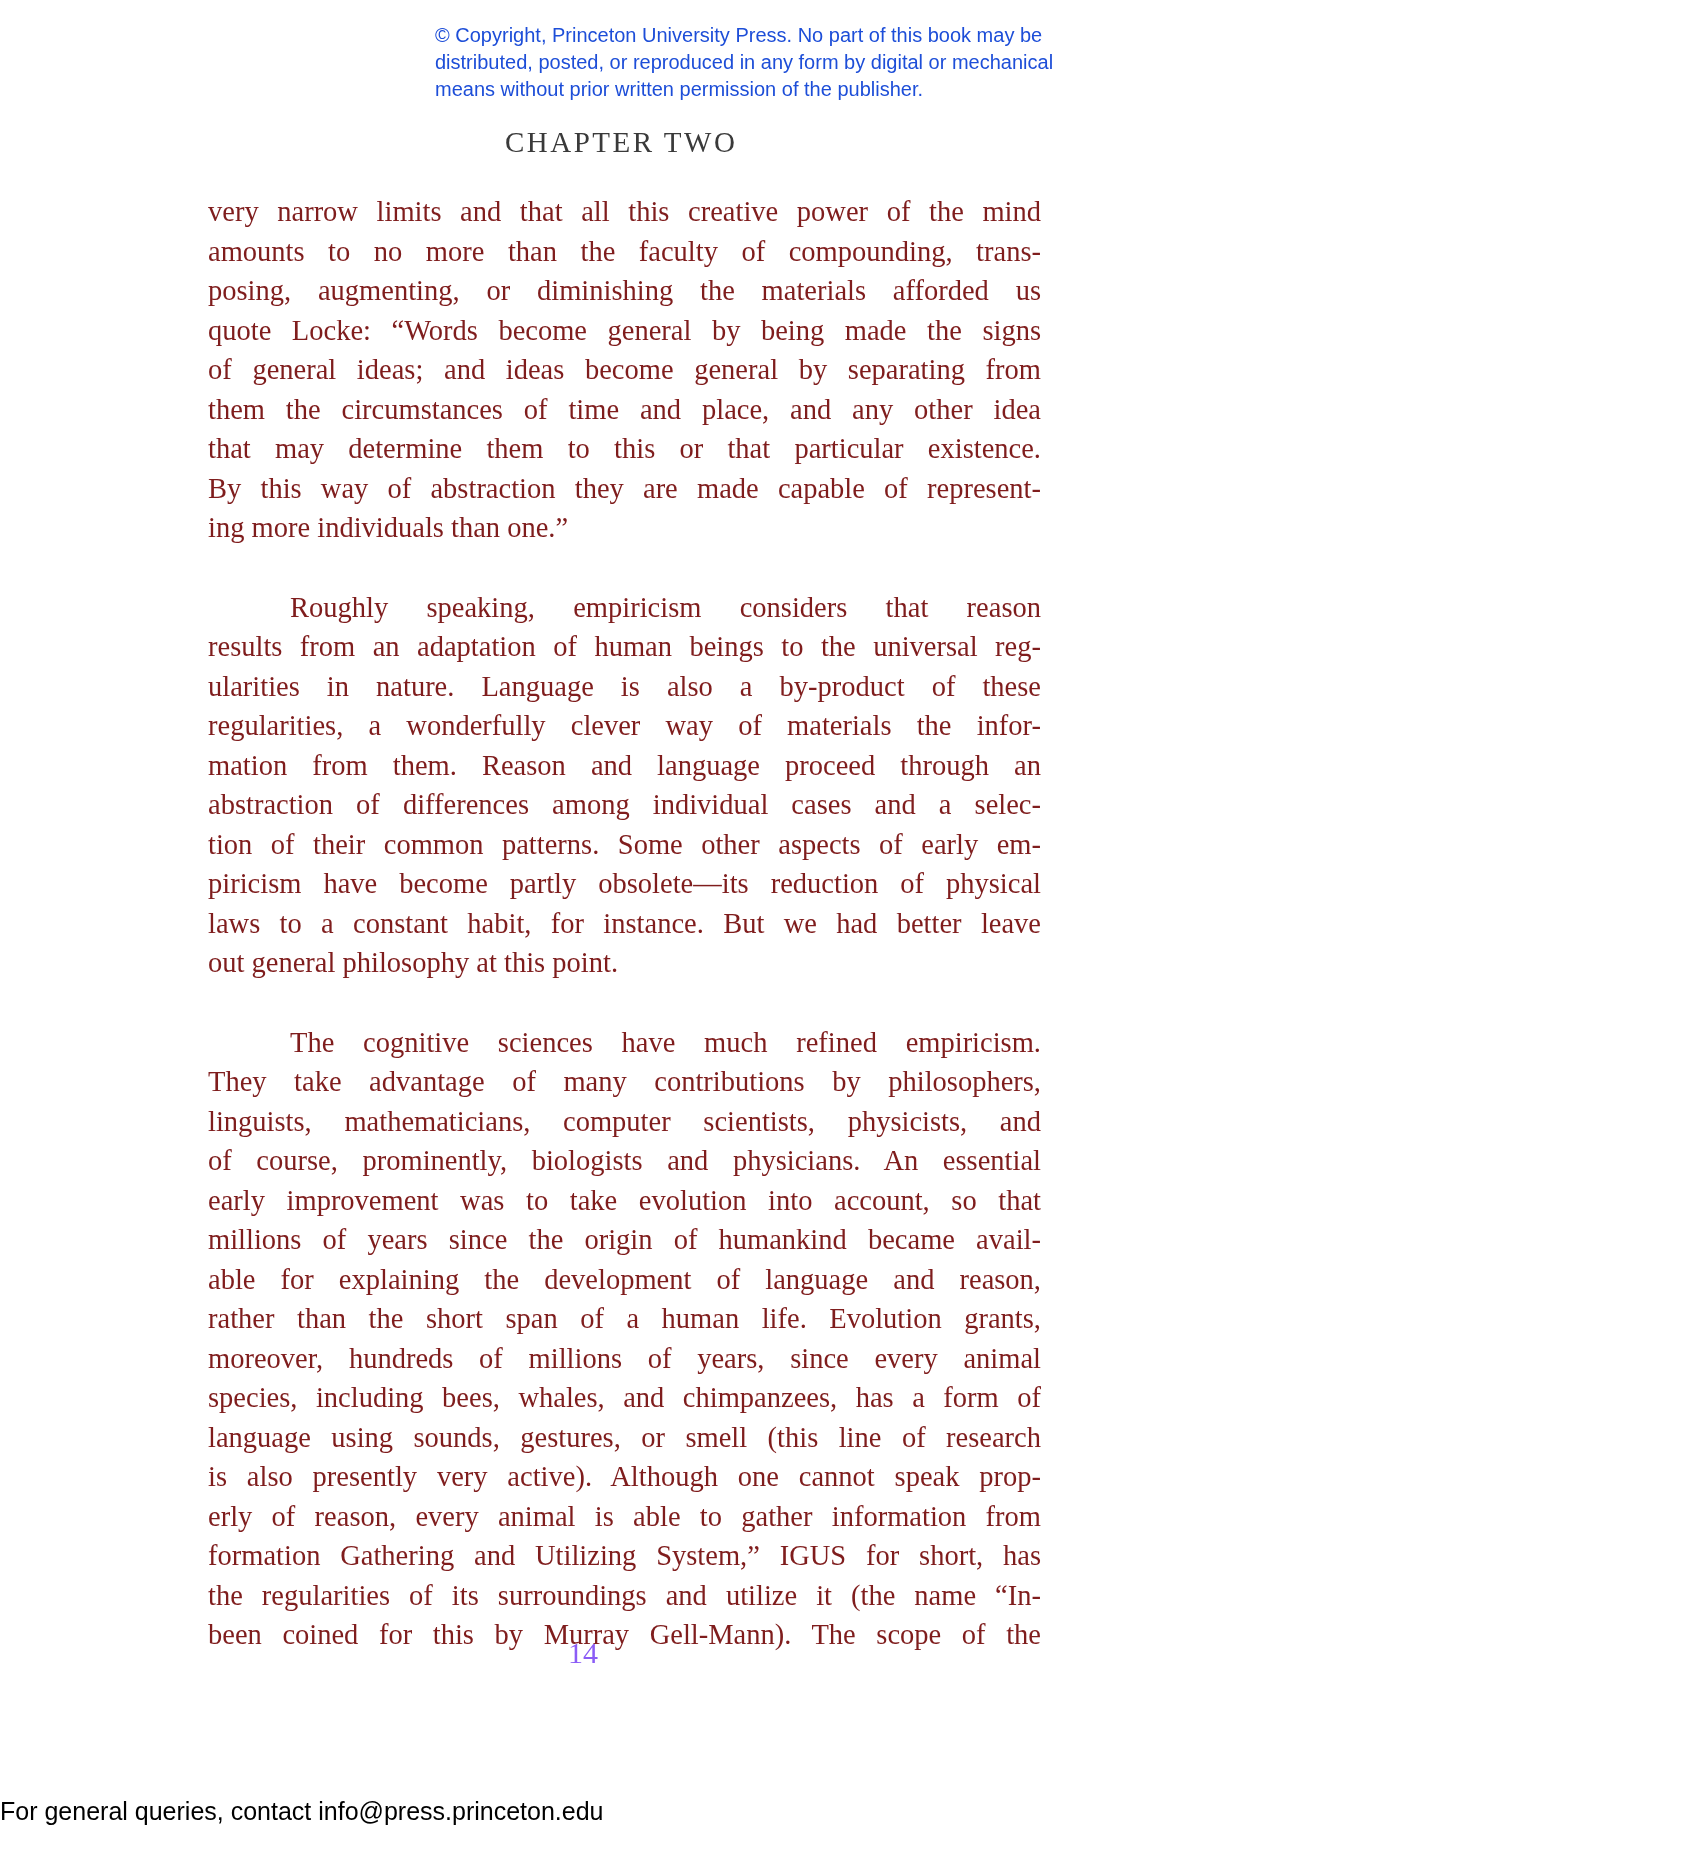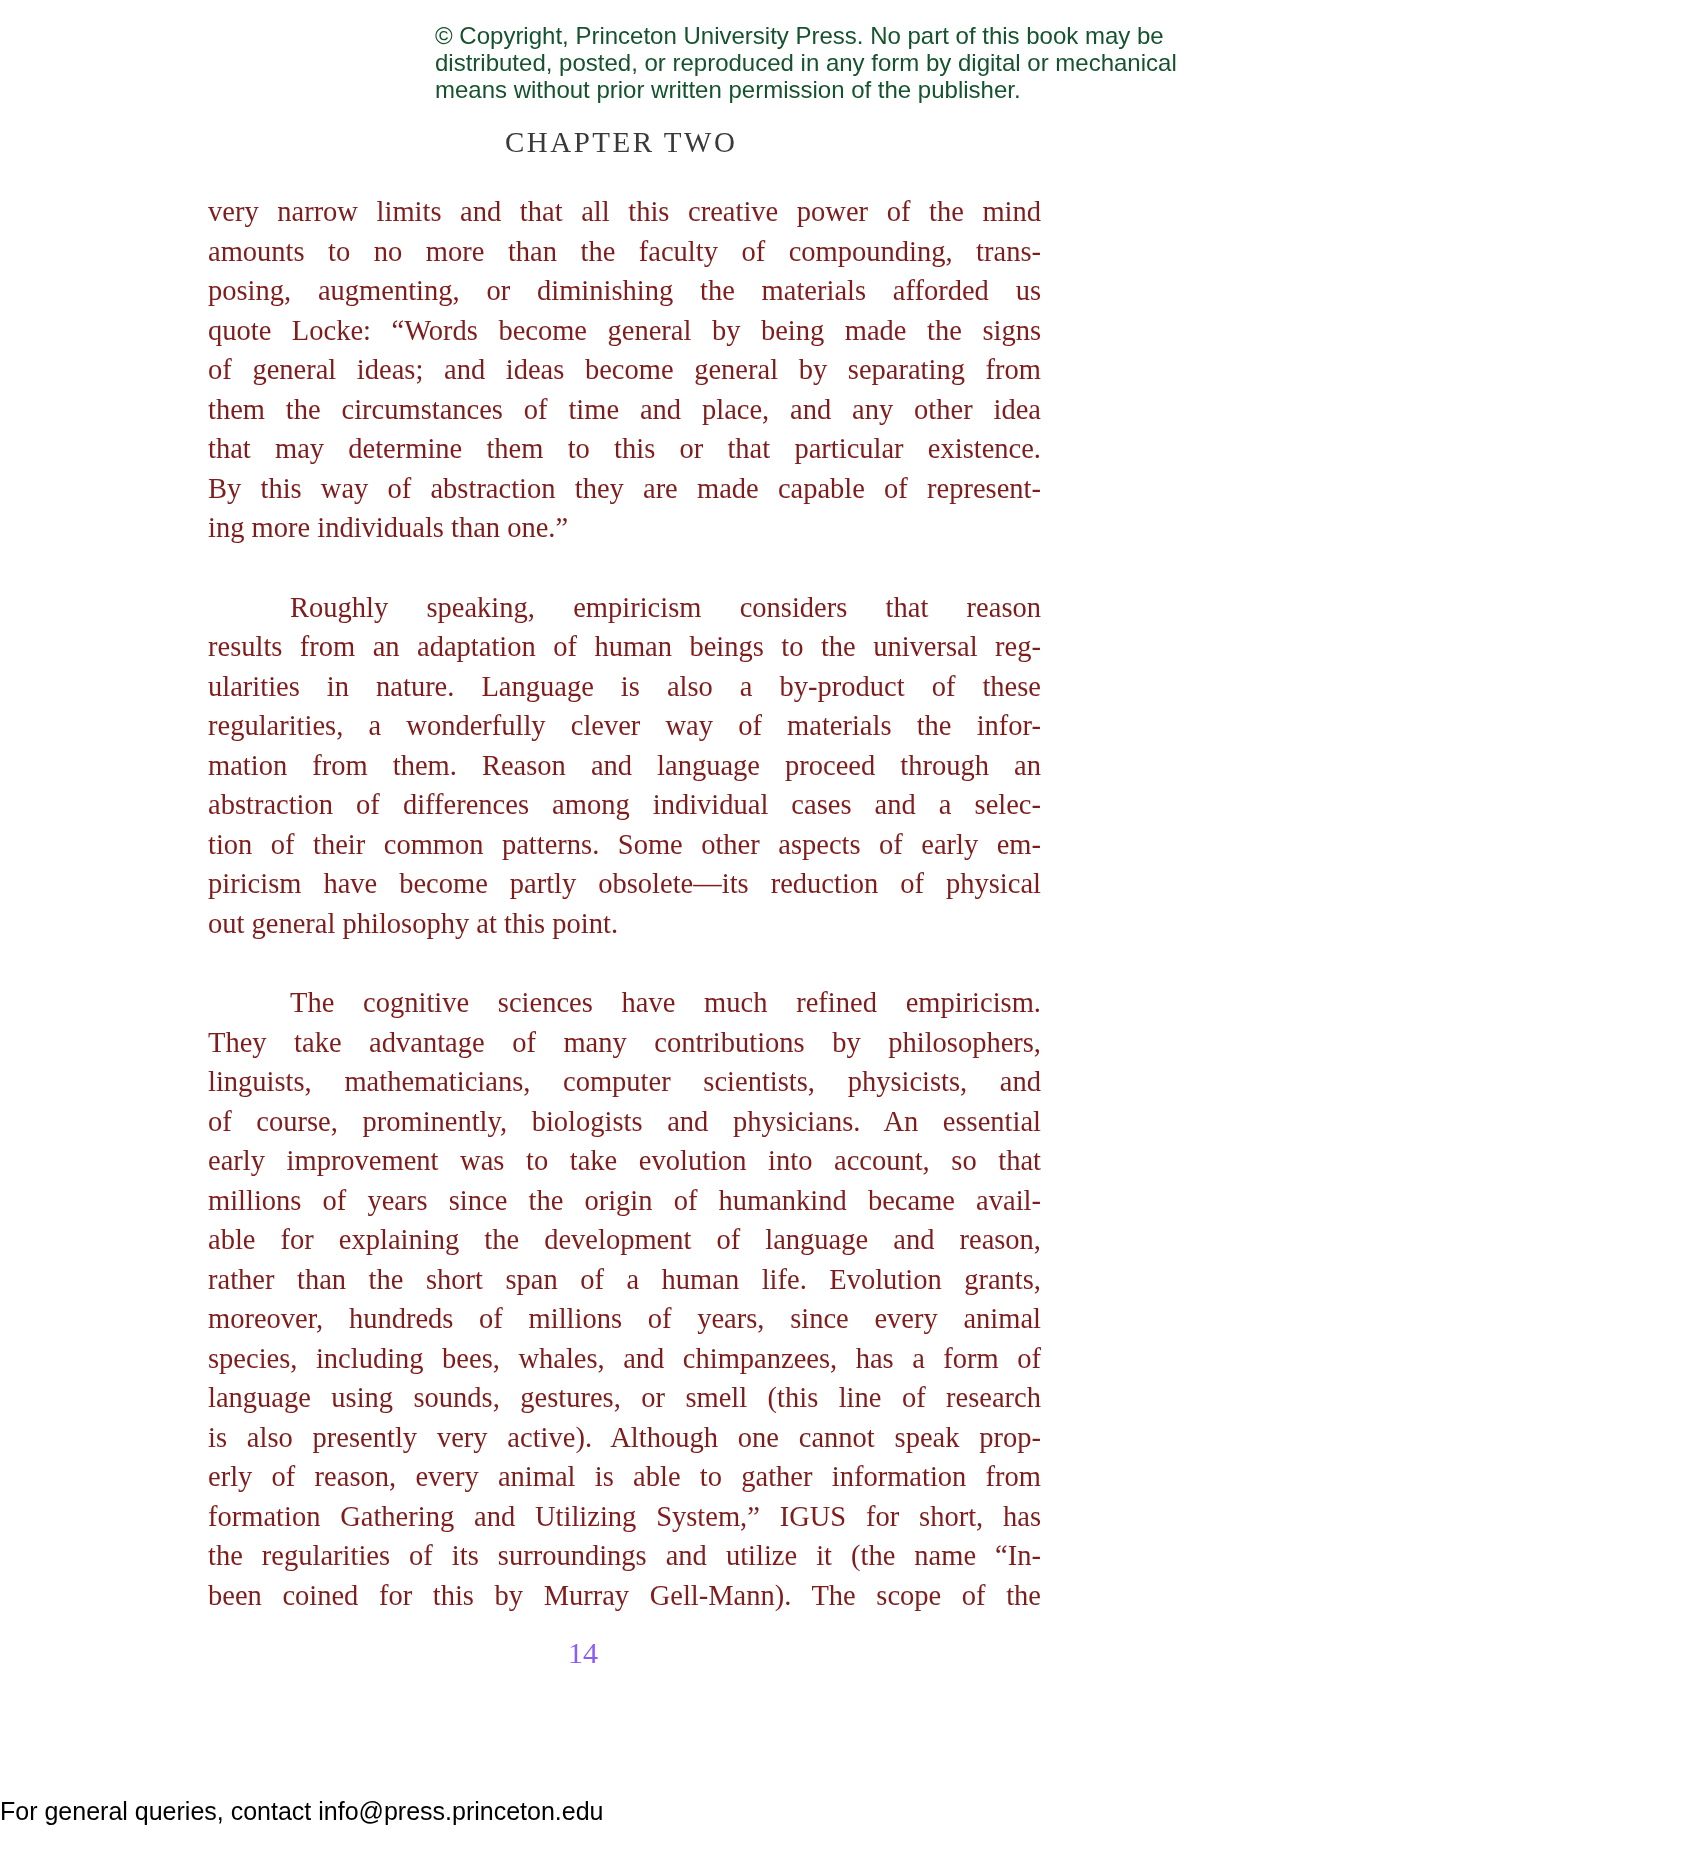--- a/index.html
+++ b/index.html
@@ -13,23 +13,23 @@
     height: 1850px;
     background: #ffffff;
     font-family: "Liberation Serif", serif;
     overflow: hidden;
   }
   .copyright {
     position: absolute;
     left: 435px;
     top: 22px;
     font-family: "Liberation Sans", sans-serif;
-    font-size: 24px;
+    font-size: 20px;
     line-height: 27px;
-    color: #14532d;
+    color: #1d4ed8;
   }
   .chapter-heading {
     position: absolute;
     left: 505px;
     top: 126px;
     font-size: 29px;
     letter-spacing: 2.5px;
     color: #3a3a3a;
   }
   .body-text {
@@ -100,20 +100,21 @@
       </div>
       <div>
         <div class="body-line stretch indent">Roughly speaking, empiricism considers that reason</div>
         <div class="body-line stretch">results from an adaptation of human beings to the universal reg-</div>
         <div class="body-line stretch">ularities in nature. Language is also a by-product of these</div>
         <div class="body-line stretch">regularities, a wonderfully clever way of materials the infor-</div>
         <div class="body-line stretch">mation from them. Reason and language proceed through an</div>
         <div class="body-line stretch">abstraction of differences among individual cases and a selec-</div>
         <div class="body-line stretch">tion of their common patterns. Some other aspects of early em-</div>
         <div class="body-line stretch">piricism have become partly obsolete—its reduction of physical</div>
+        <div class="body-line stretch">laws to a constant habit, for instance. But we had better leave</div>
         <div class="body-line">out general philosophy at this point.</div>
       </div>
       <div>
         <div class="body-line stretch indent">The cognitive sciences have much refined empiricism.</div>
         <div class="body-line stretch">They take advantage of many contributions by philosophers,</div>
         <div class="body-line stretch">linguists, mathematicians, computer scientists, physicists, and</div>
         <div class="body-line stretch">of course, prominently, biologists and physicians. An essential</div>
         <div class="body-line stretch">early improvement was to take evolution into account, so that</div>
         <div class="body-line stretch">millions of years since the origin of humankind became avail-</div>
         <div class="body-line stretch">able for explaining the development of language and reason,</div>

